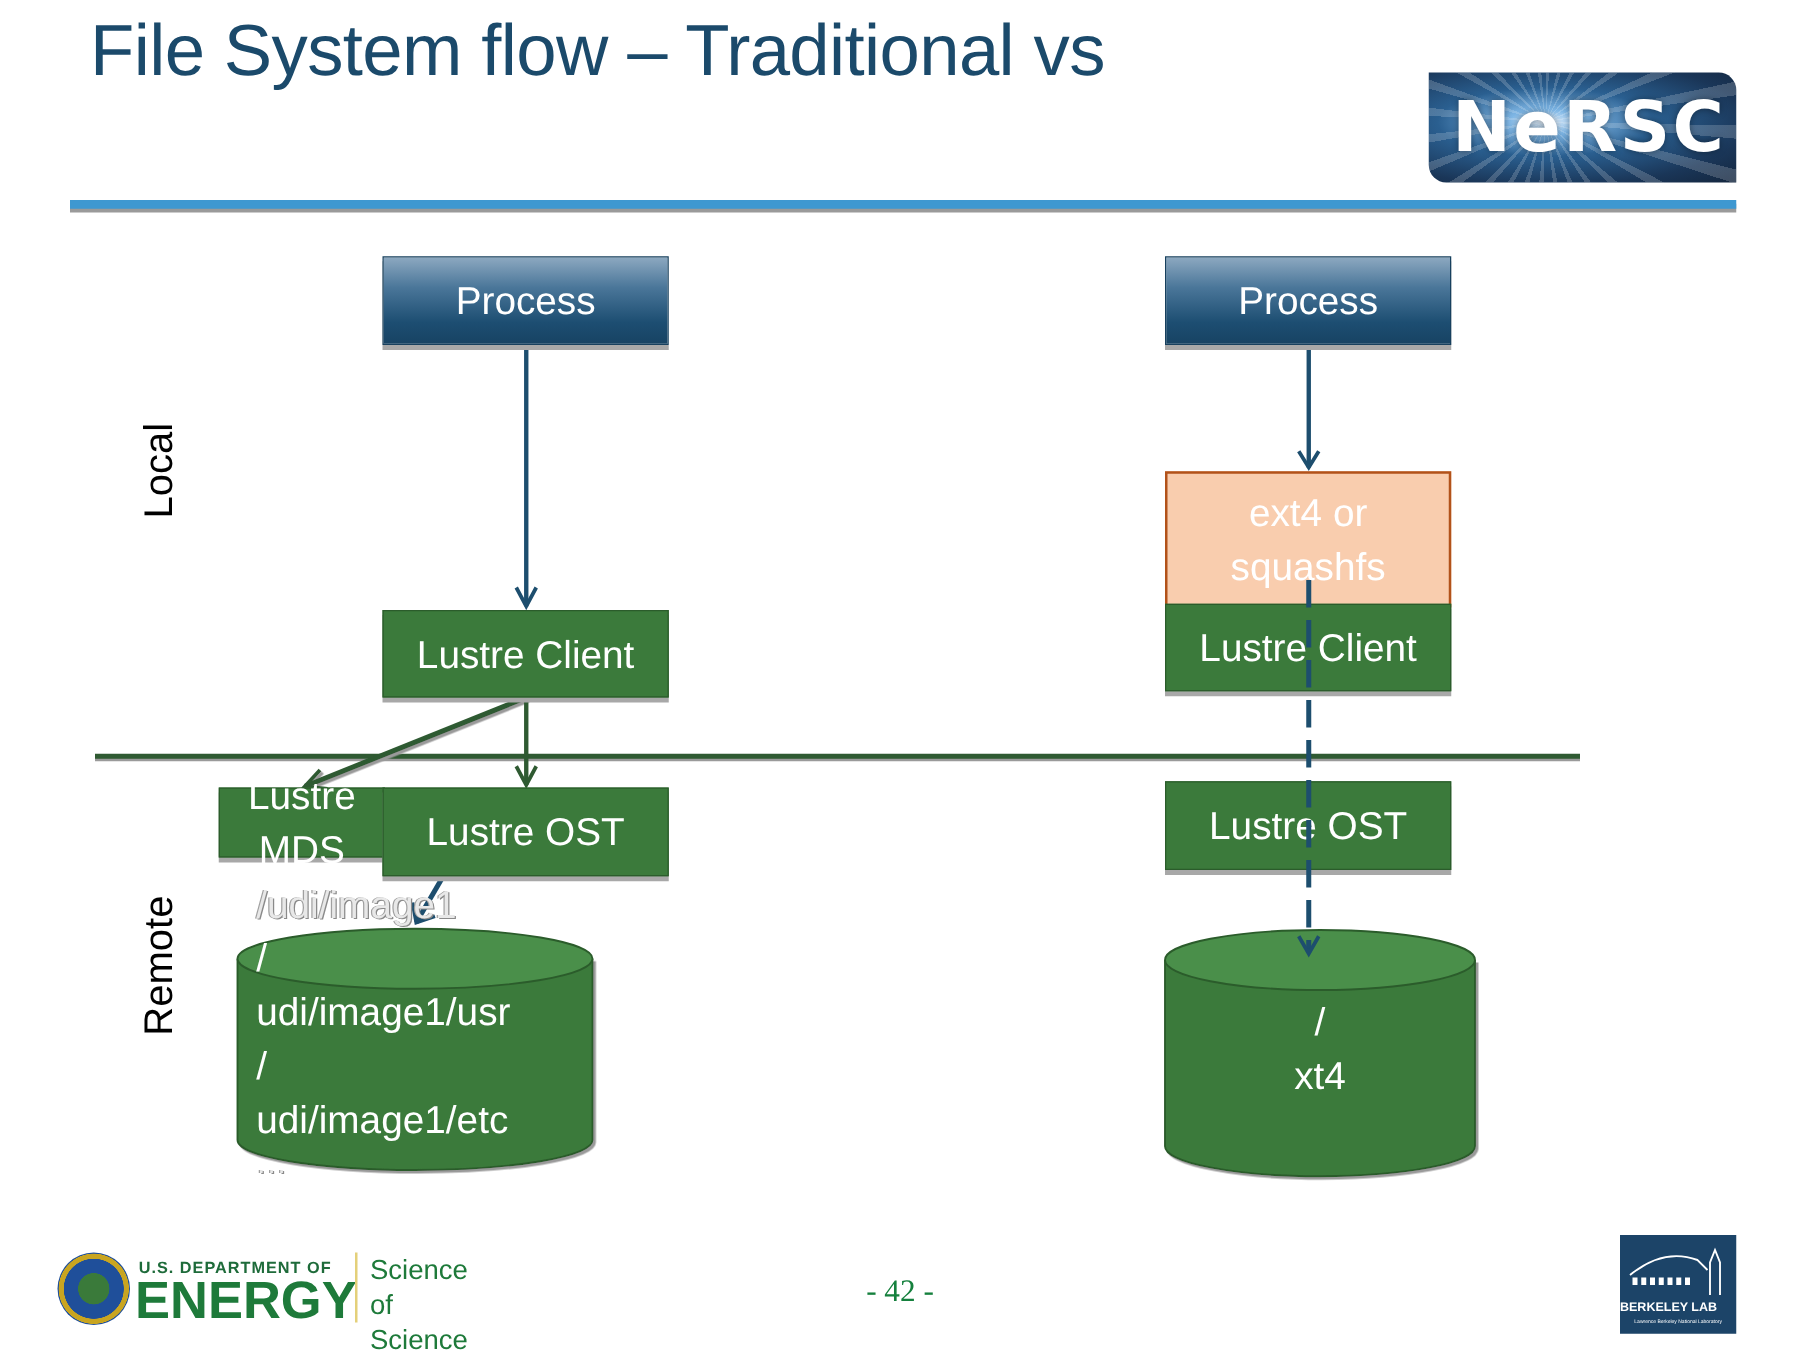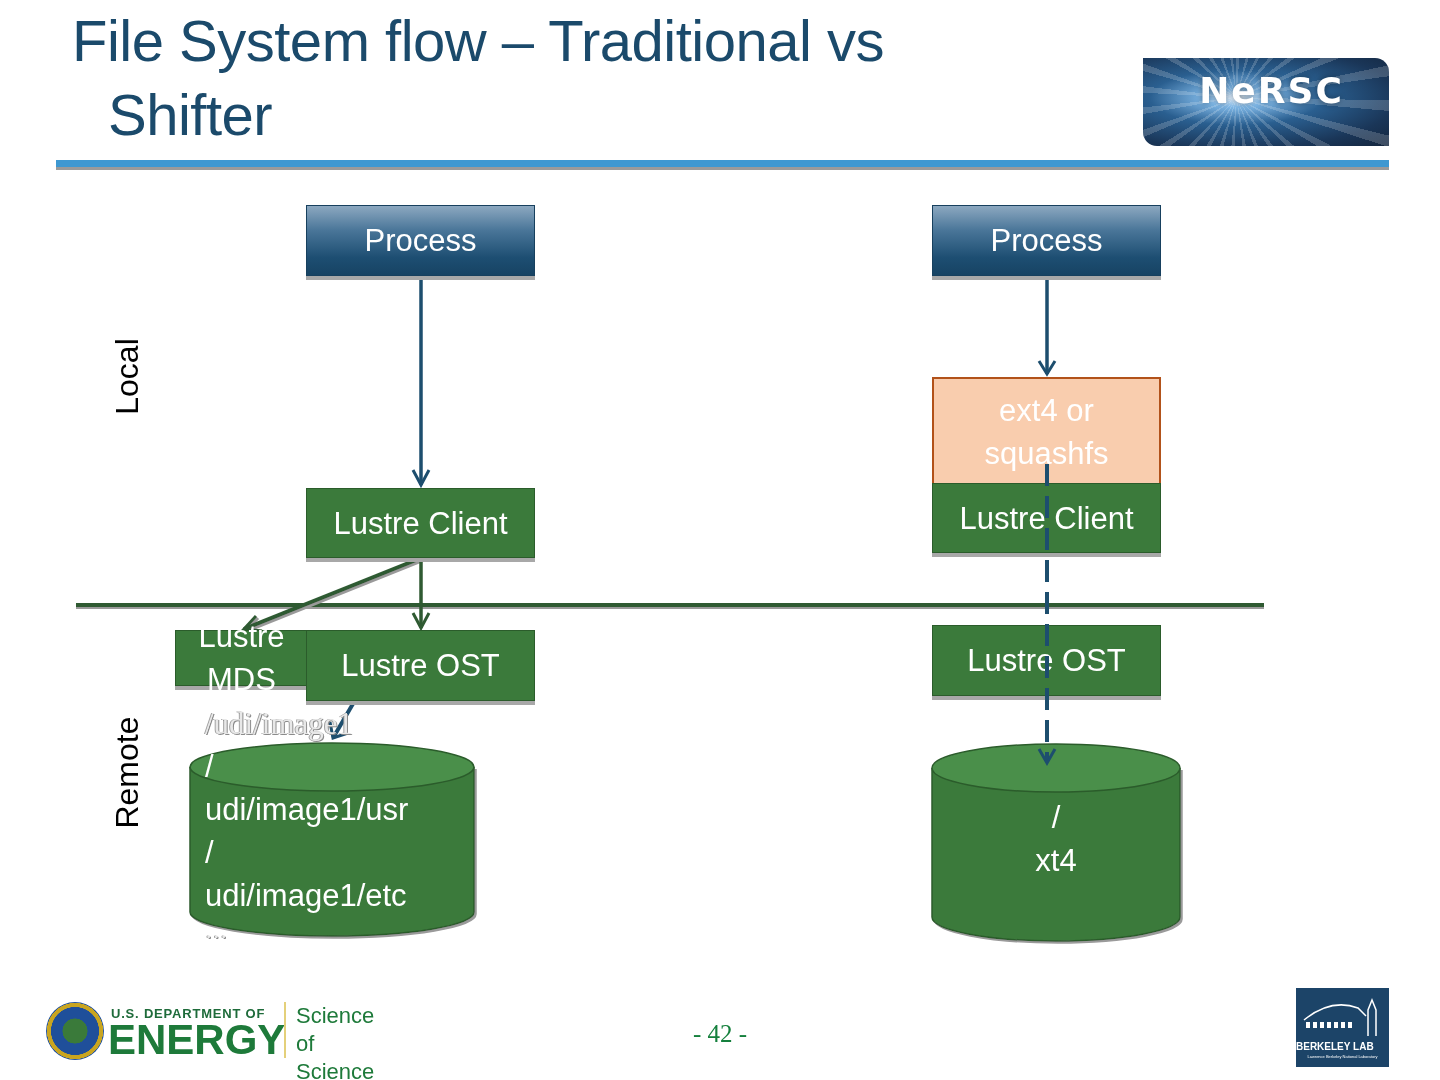--- a/index.html
+++ b/index.html
@@ -9,53 +9,52 @@
            font-size:58px; line-height:74px; font-family:"Liberation Sans", sans-serif; letter-spacing:-0.5px; }
   .title .l2 { padding-left:36px; display:block; }
   .title-rule { position:absolute; left:56px; top:160px; width:1333px; height:7px; background:#3e98d1;
                 box-shadow:0 3px 0 #9a9a9a; }
   .nersc { position:absolute; left:1143px; top:58px; width:246px; height:88px; border-radius:0 14px 0 14px;
            background:radial-gradient(ellipse at 38% 45%, #e9f4ff 0%, #7fb7e6 14%, #2a5f90 40%, #1a3658 75%, #14263e 100%);
            overflow:hidden; }
   .nersc-rays { position:absolute; inset:0;
            background:repeating-conic-gradient(from 0deg at 38% 45%, rgba(255,255,255,0.18) 0deg 4deg, rgba(255,255,255,0) 4deg 13deg); }
   .nersc-text { position:absolute; left:11px; right:0; top:12px; text-align:center; color:#fff; font-weight:bold;
-           font-size:36px; letter-spacing:2px; font-family:"DejaVu Sans", sans-serif; text-shadow:0 0 6px rgba(0,0,0,0.4); }
+           font-size:56px; letter-spacing:2px; font-family:"DejaVu Sans", sans-serif; text-shadow:0 0 6px rgba(0,0,0,0.4); }
   .box { position:absolute; display:flex; align-items:center; justify-content:center; text-align:center;
          color:#fff; font-family:"DejaVu Sans", sans-serif; font-size:31px; line-height:43px; box-sizing:border-box; }
   .process { background:linear-gradient(#8ca8c0 0%, #4a7699 35%, #1d4e72 75%, #174363 100%); border:1.5px solid #17405e;
              box-shadow:0 4px 0 #a8a8a8; font-family:"Liberation Sans", sans-serif; }
   .green { background:#3b7a3b; border:1.5px solid #2b5c2b; box-shadow:0 4px 0 #a8a8a8; font-family:"Liberation Sans", sans-serif; }
   .orange { background:#f9cdae; border:2px solid #b2521a; color:#fff; font-family:"Liberation Sans", sans-serif; }
   .side-label { position:absolute; color:#000; font-size:32px; transform:rotate(-90deg); transform-origin:center;
                 white-space:nowrap; font-family:"Liberation Sans", sans-serif; }
   .divider { position:absolute; left:76px; top:603px; width:1188px; height:4px; background:#2f5a32; box-shadow:0 2px 0 #9a9a9a; }
   svg.overlay { position:absolute; left:0; top:0; pointer-events:none; }
   .cyl-text { position:absolute; color:#fff; font-size:31px; line-height:43px; font-family:"Liberation Sans", sans-serif; }
-  .ghost { position:absolute; color:#e8e8e8; font-size:31px; font-family:Liberation Serif, serif;
+  .ghost { position:absolute; color:#e8e8e8; font-size:31px; font-family:Liberation Sans, sans-serif;
            text-shadow:1px 1px 0 #8a8a8a, -1px 0 0 #a0a0a0; }
   .page-num { position:absolute; left:680px; top:1020px; width:80px; text-align:center; color:#15803d; font-size:25px;
               font-family:Liberation Serif, serif; }
   .doe { position:absolute; left:46px; top:998px; height:64px; width:340px; }
   .doe-seal { position:absolute; left:0; top:4px; width:58px; height:58px; border-radius:50%;
               background:radial-gradient(circle, #3a7a3a 0 30%, #1f4f9a 31% 58%, #c9a520 59% 68%, #1f4f9a 69% 100%); }
   .doe-small { position:absolute; left:65px; top:8px; color:#1e6b3a; font-size:13px; font-weight:bold; letter-spacing:0.8px; }
   .doe-big { position:absolute; left:62px; top:18px; color:#1e7a3a; font-size:42px; font-weight:bold; letter-spacing:0px; }
   .doe-sep { position:absolute; left:238px; top:4px; width:2px; height:56px; background:#e4d07a; }
   .doe-office { position:absolute; left:250px; top:4px; color:#1e7a3a; font-size:22px; line-height:28px; }
   .berkeley { position:absolute; left:1296px; top:988px; width:93px; height:79px; background:#1c4468; }
   .berk-text { position:absolute; left:0; right:0; top:53px; text-align:left; color:#fff; font-size:10px; font-weight:bold; }
   .berk-sub { position:absolute; left:0; right:0; top:66px; text-align:center; color:#fff; font-size:4px; }
 </style>
 </head>
 <body>
 
 <div class="title">
   <span>File System flow – Traditional vs</span>
-  <span class="l2">Shifter</span>
 </div>
 <div class="title-rule"></div>
 
 <div class="nersc">
   <div class="nersc-rays"></div>
   <div class="nersc-text">NeRSC</div>
 </div>
 
 <div class="side-label" style="left:72px; top:358px; width:110px; text-align:center;">Local</div>
 <div class="side-label" style="left:52px; top:754px; width:150px; text-align:center;">Remote</div>

